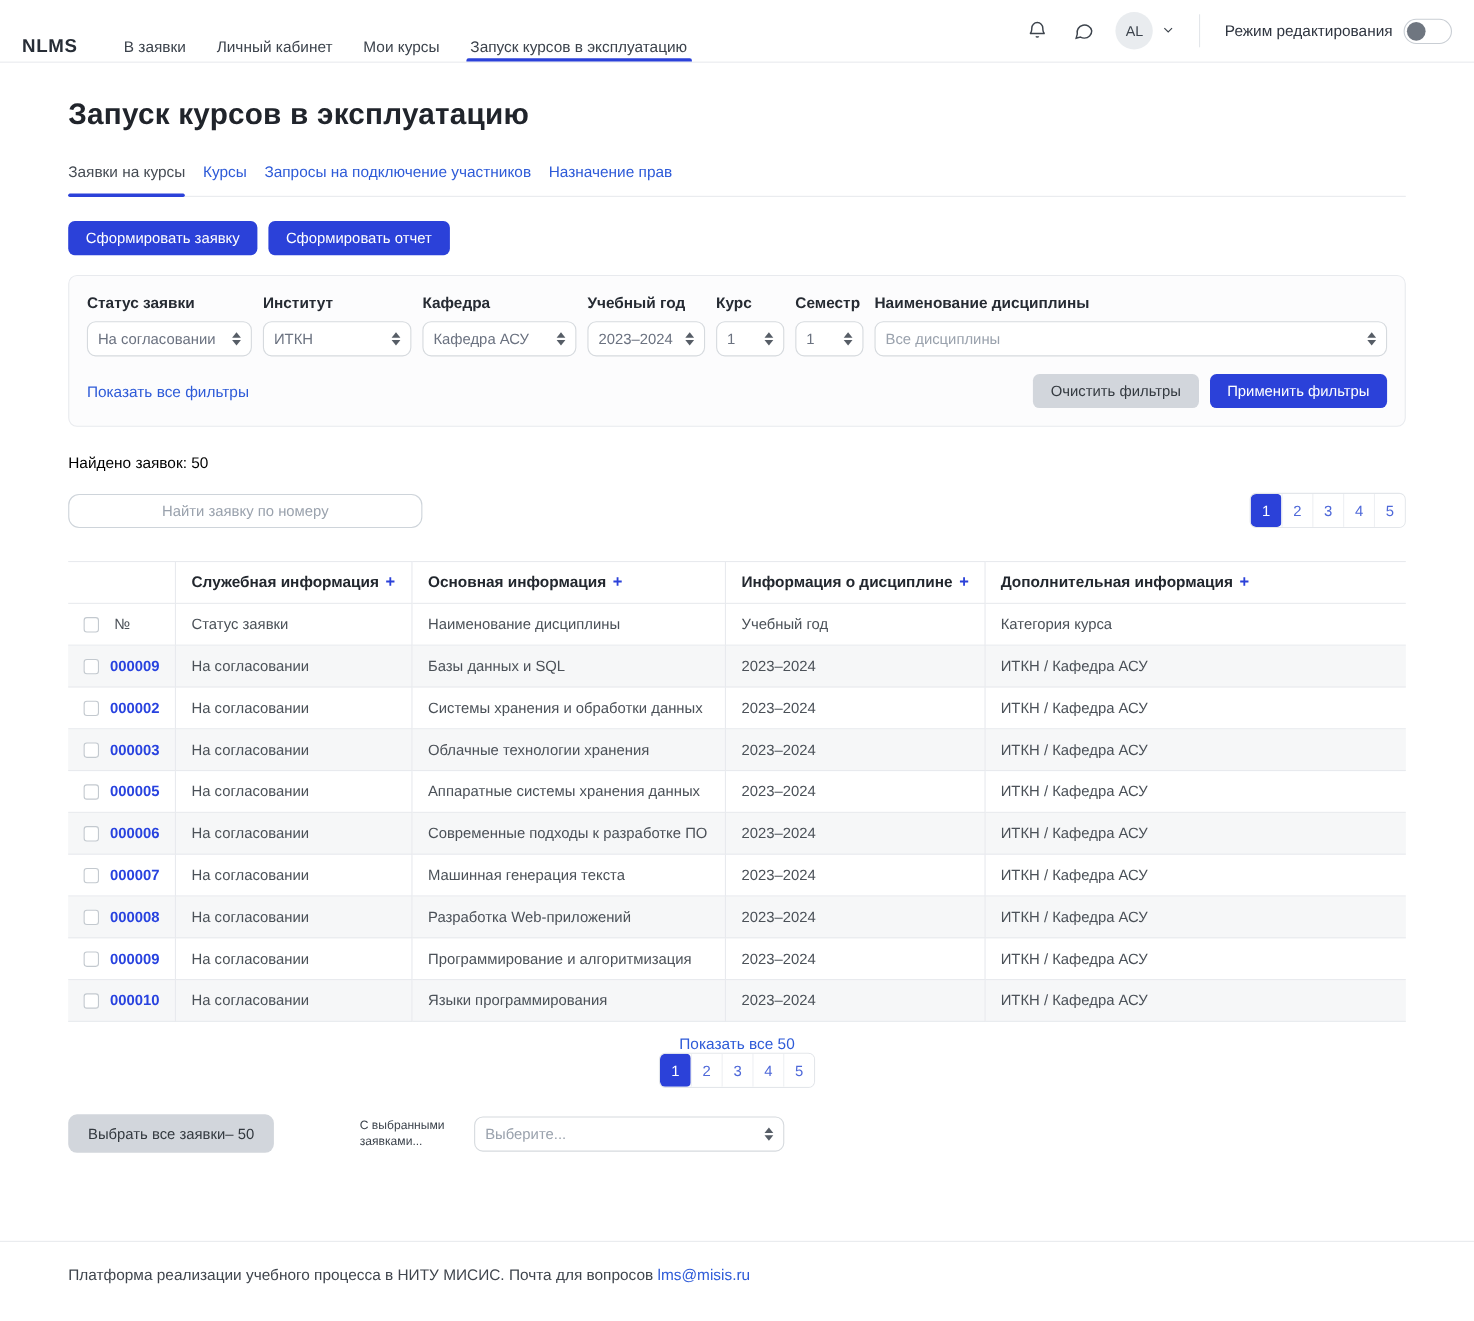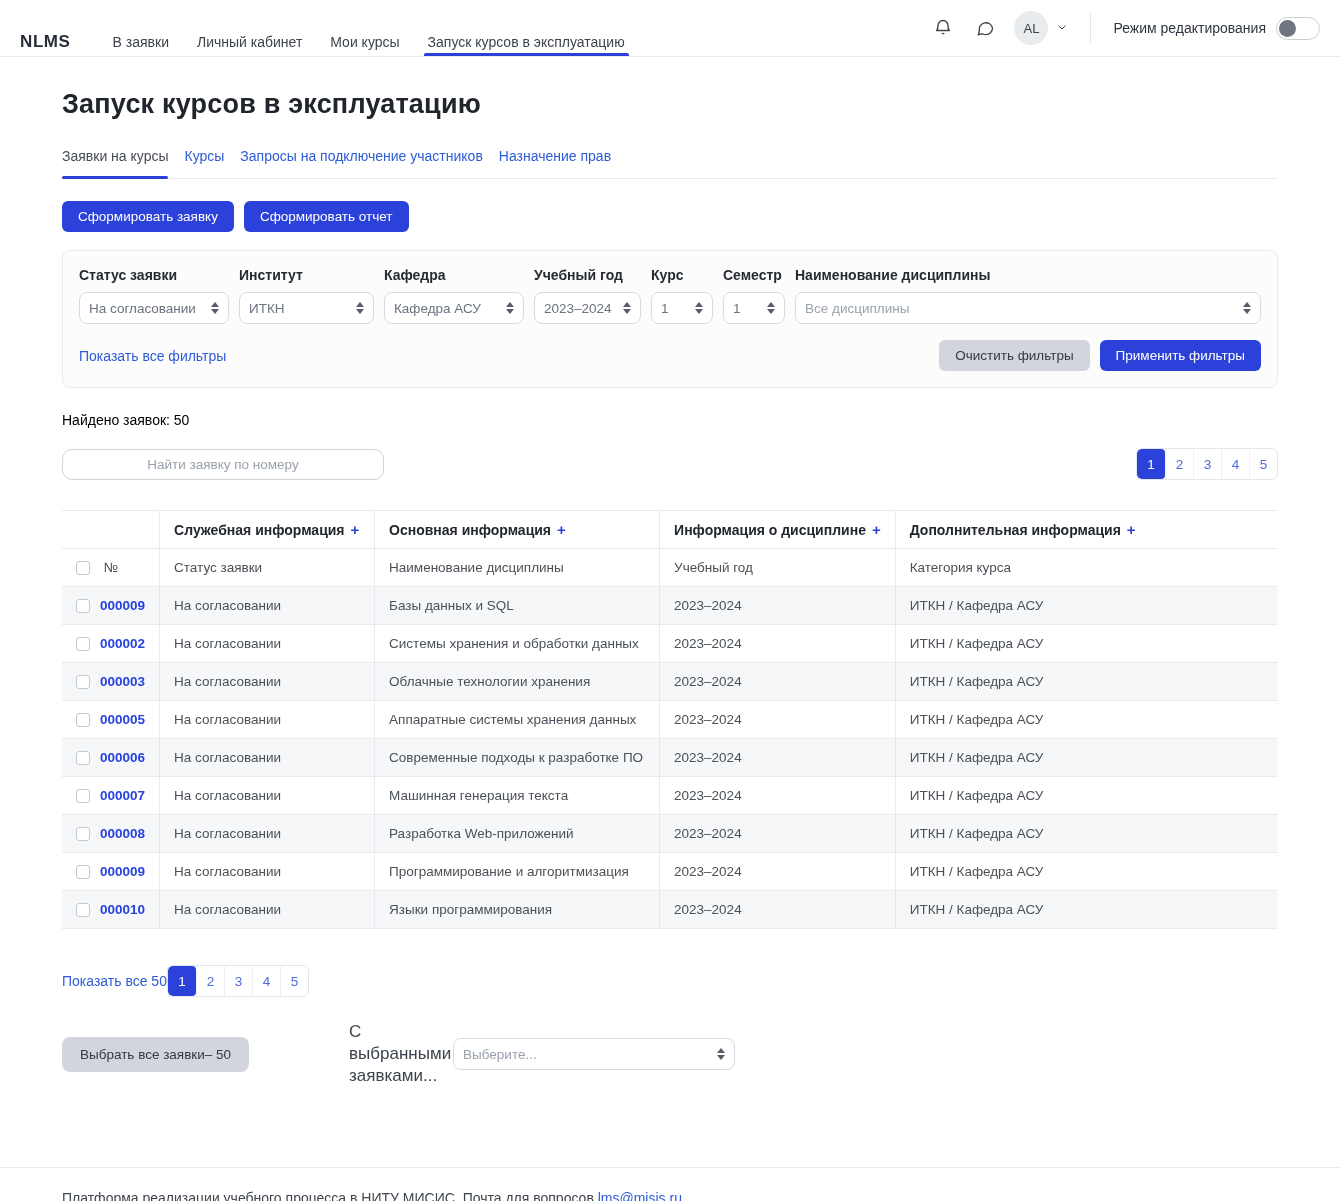--- a/index.html
+++ b/index.html
@@ -94,25 +94,25 @@
   .group-th{font-weight:700;font-size:14px;color:#22272e;white-space:nowrap;}
   .plus-icon{color:var(--blue);font-weight:700;margin-left:6px;font-size:15px;cursor:pointer;}
   .sub-th{color:var(--text-soft);}
   tbody tr:nth-child(odd) td{background:var(--stripe);}
   td{color:var(--text-soft);}
   .num-cell{white-space:nowrap;}
   .num-cell .req-id{color:var(--id-blue);font-weight:700;margin-left:10px;cursor:pointer;}
   input[type="checkbox"]{width:14px;height:14px;accent-color:#fff;border:1px solid #c3c9cf;
     appearance:none;border-radius:3px;background:#fff;cursor:pointer;vertical-align:middle;}
   
-  .below-table{display:flex;align-items:center;justify-content:flex-start;margin-top:36px;}
+  .below-table{display:flex;align-items:center;justify-content:space-between;margin-top:12px;flex-direction:column;}
   
   .bulk-row{display:flex;align-items:center;margin-top:24px;}
   .btn-select-all{border-radius:8px;padding:10px 18px;font-size:13.5px;}
-  .bulk-label{margin-left:100px;width:96px;line-height:1.3;color:#3c434c;font-size:17px;}
+  .bulk-label{margin-left:78px;width:96px;line-height:1.3;color:#3c434c;font-size:11px;}
   .bulk-select{width:282px;margin-left:8px;}
   
   .page-footer{margin-top:80px;border-top:1px solid var(--border);padding:22px 0 30px;}
   .page-footer .inner{font-size:14px;color:#3f454d;}
   .page-footer a{color:var(--link);}
 </style>
 </head>
 <body>
 
 <header class="navbar">

